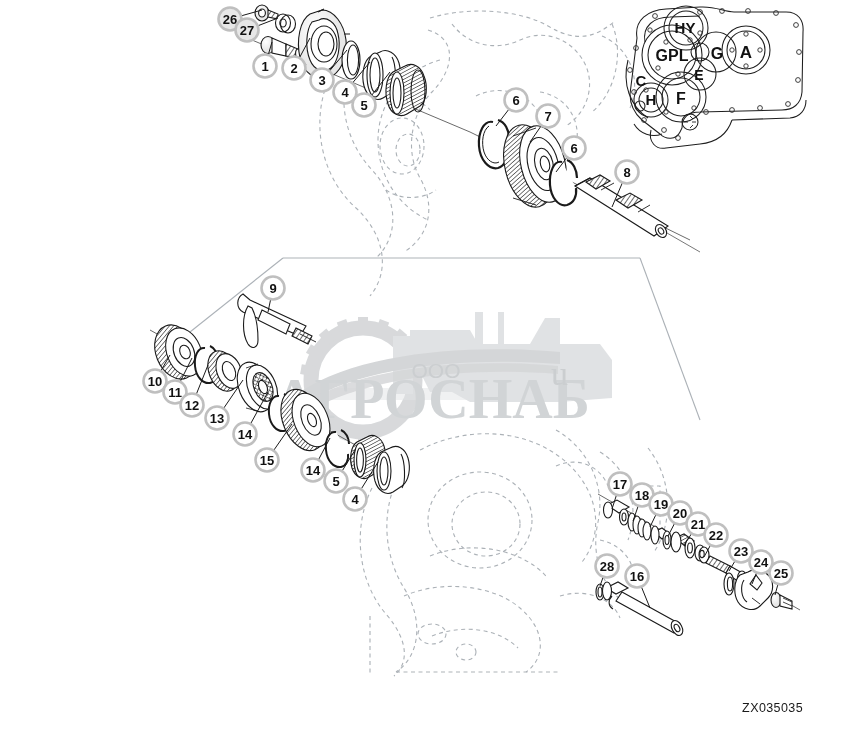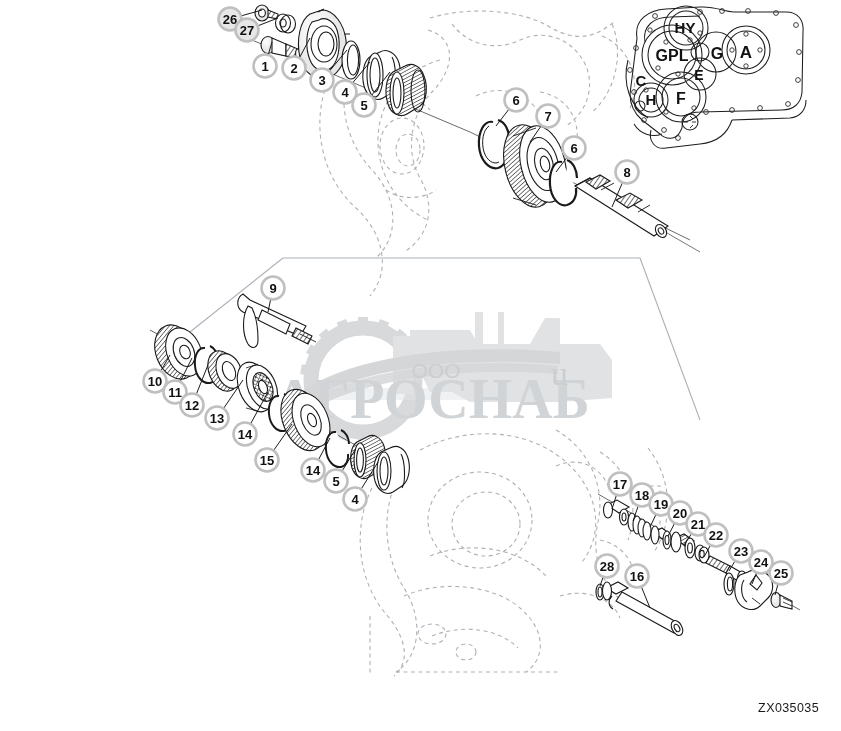--- a/index.html
+++ b/index.html
@@ -1,20 +1,20 @@
 <!DOCTYPE html>
 <html><head>
 <meta charset="utf-8">
 <style>
   html,body{margin:0;padding:0;background:#fff;}
   body{width:841px;height:731px;font-family:"Liberation Sans",sans-serif;overflow:hidden;}
   #stage{position:relative;width:841px;height:731px;background:#ffffff;}
   #stage svg{position:absolute;left:0;top:0;}
   #drawing-number{
-    position:absolute;right:22px;bottom:16px;
+    position:absolute;right:38px;bottom:16px;
     font-family:"Liberation Sans",sans-serif;
     font-size:12.5px;letter-spacing:.4px;color:#1a1a1a;
   }
   .wm{pointer-events:none;}
 </style>
 </head>
 <body>
 
 <div id="stage">
 

